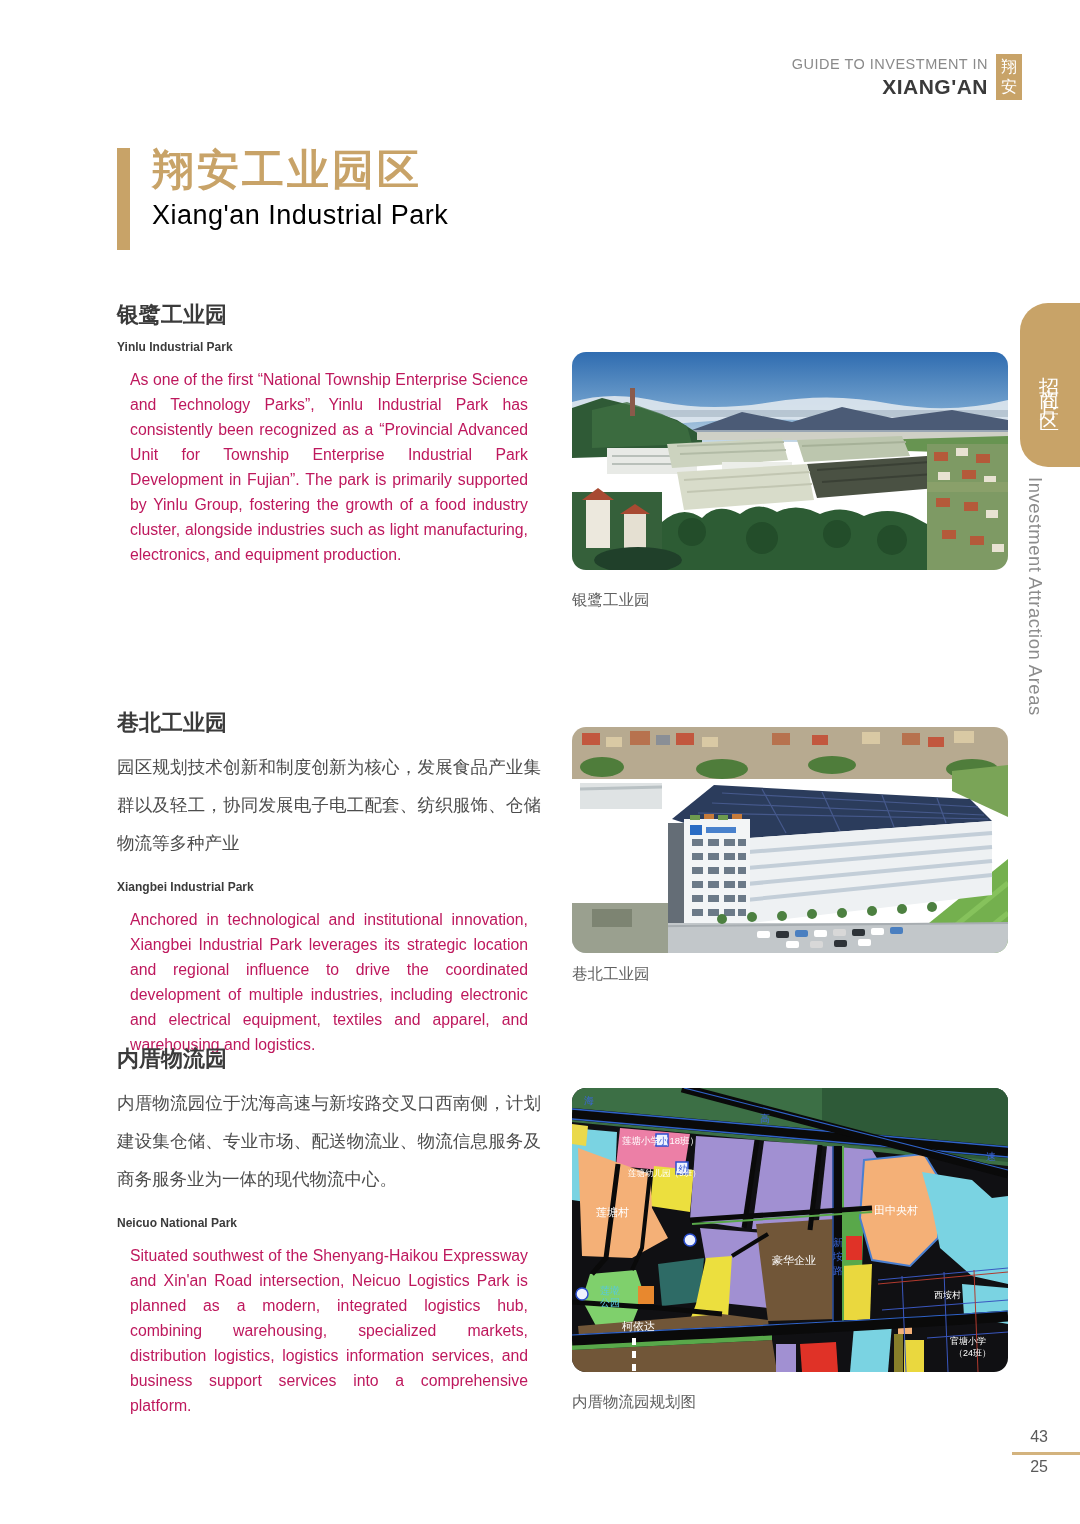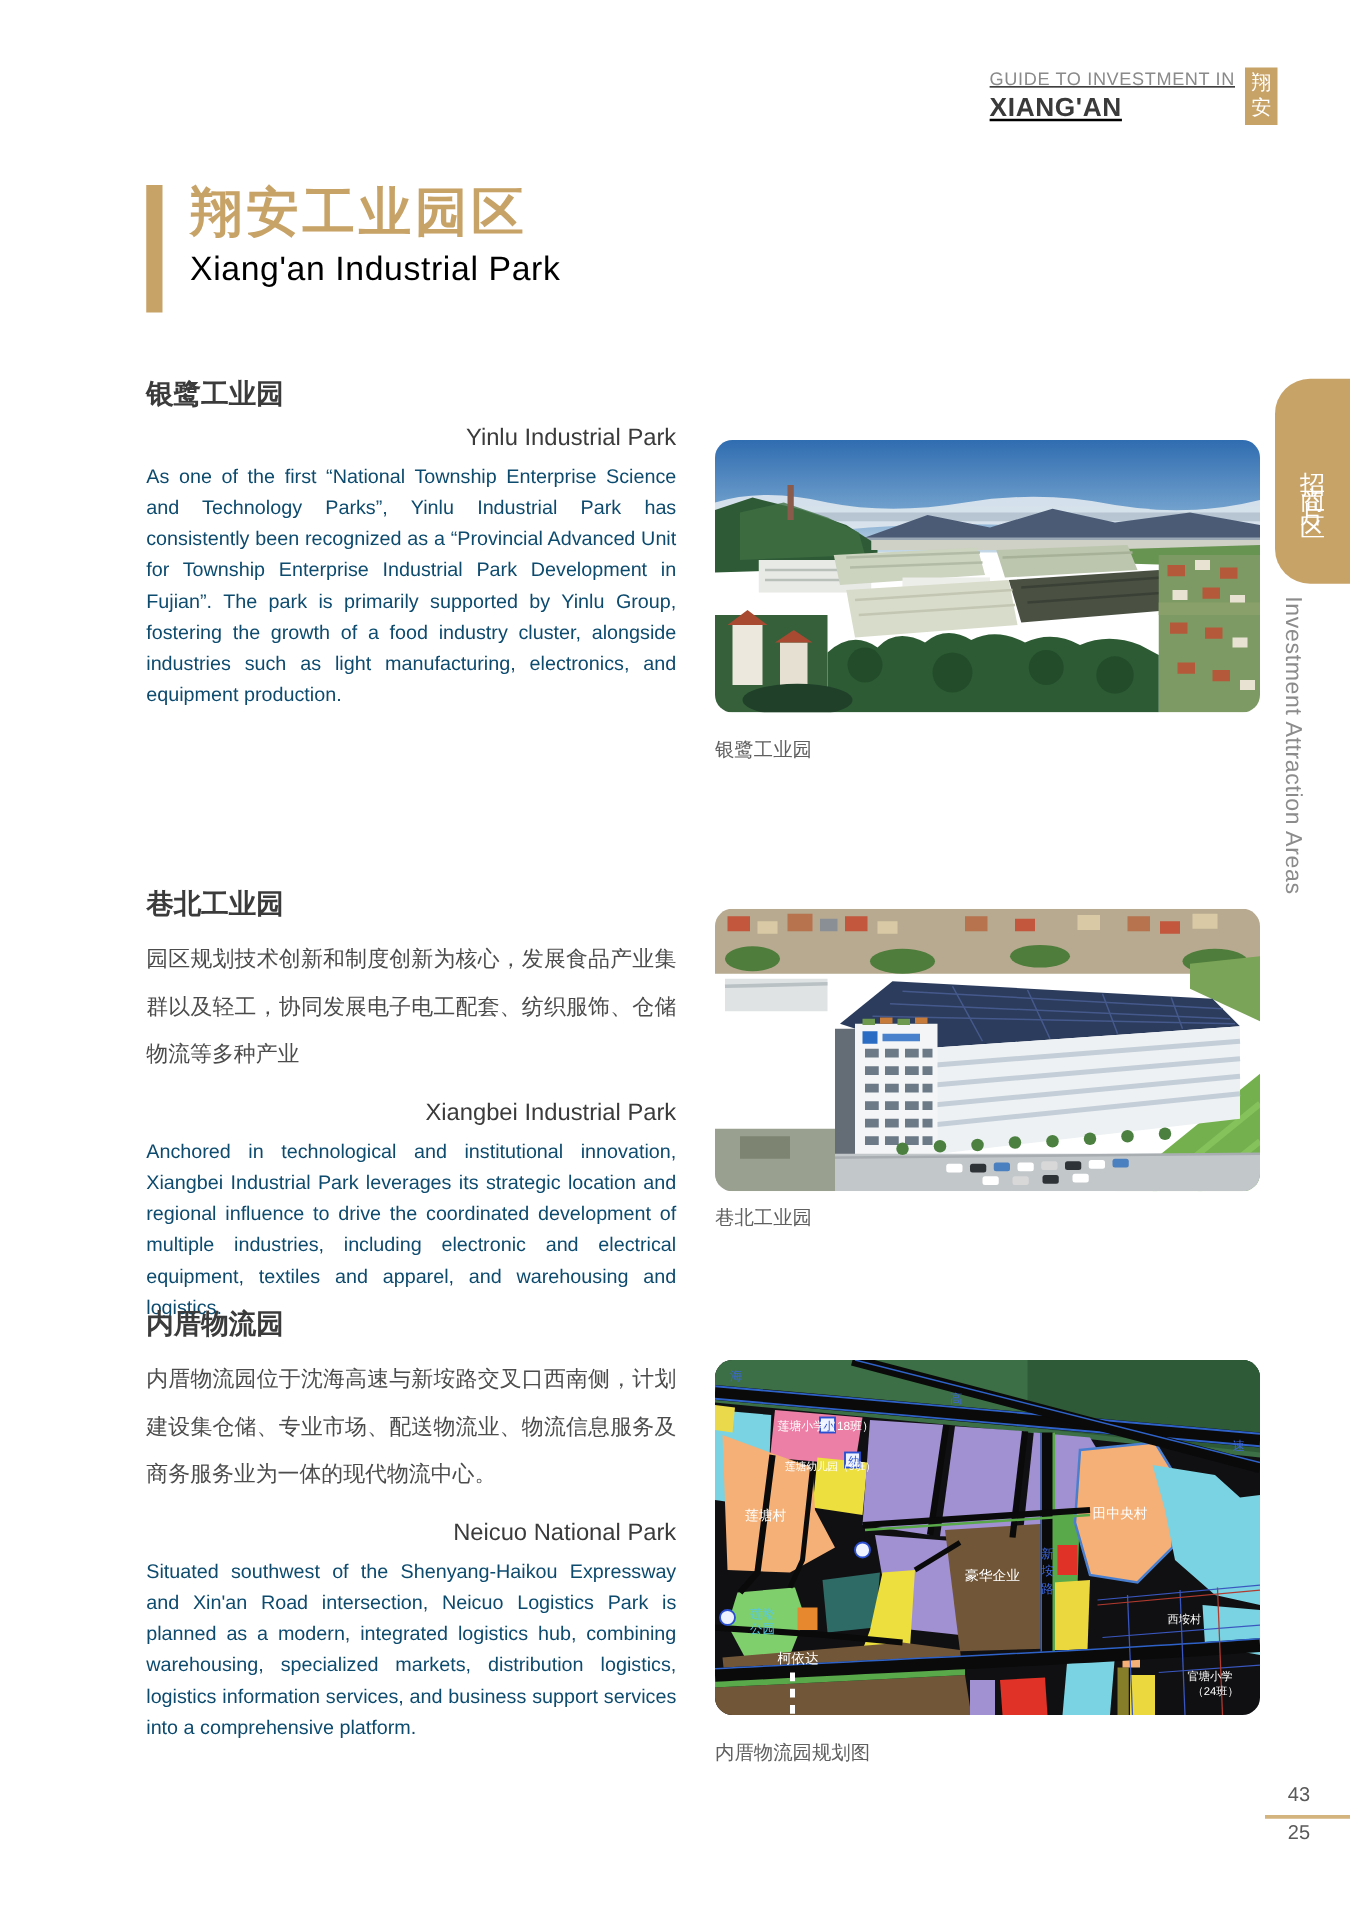--- a/index.html
+++ b/index.html
@@ -2,40 +2,40 @@
 <html><head>
 <meta charset="utf-8">
 <style>
   html,body { margin:0; padding:0; background:#ffffff; }
   .page {
     position:relative; width:1080px; height:1524px; background:#ffffff;
     font-family:"Liberation Sans","DejaVu Sans",sans-serif; overflow:hidden;
   }
   
   .masthead { position:absolute; top:54px; right:58px; display:flex; align-items:flex-start; }
-  .masthead-text { margin-right:8px;text-decoration:underline; }
+  .masthead-text { text-align:right; margin-right:8px; }
   .masthead-line1 { font-size:14.5px; color:#8a8a8a; letter-spacing:0.5px; line-height:20px; }
   .masthead-line2 { font-size:21px; color:#3a3a3a; font-weight:bold; letter-spacing:0.5px; line-height:26px; }
   .masthead-logo {
     width:26px; height:46px; background:#C8A368; color:#fff;
     display:flex; flex-direction:column; align-items:center; justify-content:center;
     font-size:16px; line-height:20px;
   }
   
   .title-block { position:absolute; left:117px; top:146px; }
   .title-bar { position:absolute; left:0; top:2px; width:13px; height:102px; background:#C8A368; }
   .title-zh { margin:0 0 6px 35px; font-size:42px; font-weight:bold; color:#C8A368; letter-spacing:3px; line-height:48px; }
   .title-en { margin:0 0 0 35px; font-size:27px; color:#000000; letter-spacing:0.5px; }
   
   .section { position:absolute; left:117px; width:424px; }
   .sec-1 { top:300px; } .sec-2 { top:708px; } .sec-3 { top:1044px; }
   .zh-title { margin:0 0 10px 0; font-size:22px; font-weight:bold; color:#3B3B3B; }
   .zh-body  { margin:0 0 18px 0; font-size:17.5px; color:#4C4C4C; line-height:38px; text-align:justify; }
-  .en-title { margin:0 0 7px 0; font-size:19px; font-weight:normal; color:#3B3B3B;text-align:right; }
-  .en-body  { margin:0; font-size:15.8px; color:#0c4a6e; line-height:25px; text-align:justify; }
+  .en-title { margin:0 0 7px 0; font-size:12px; font-weight:bold; color:#3B3B3B; }
+  .en-body  { margin:13px; font-size:15.8px; color:#be185d; line-height:25px; text-align:justify; }
   
   .figure { position:absolute; left:572px; width:436px; border-radius:14px; overflow:hidden; }
   .fig-1 { top:352px; height:218px; } .fig-2 { top:727px; height:226px; } .fig-3 { top:1088px; height:284px; }
   .figure svg { display:block; width:100%; height:100%; }
   .caption { position:absolute; left:572px; font-size:15.5px; color:#606060; }
   .cap-1 { top:590px; } .cap-2 { top:964px; } .cap-3 { top:1392px; }
   
   .side-tab {
     position:absolute; right:0; top:303px; width:60px; height:164px;
     background:#C8A368; border-radius:28px 0 0 28px;

